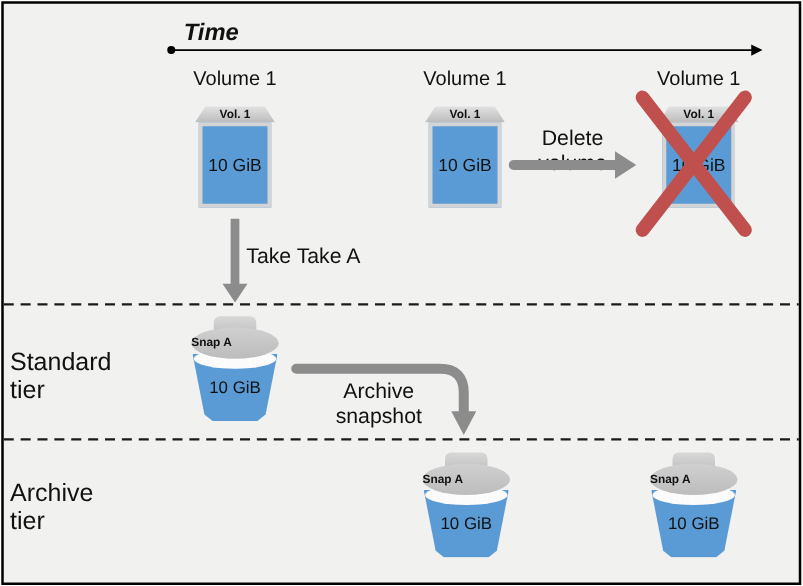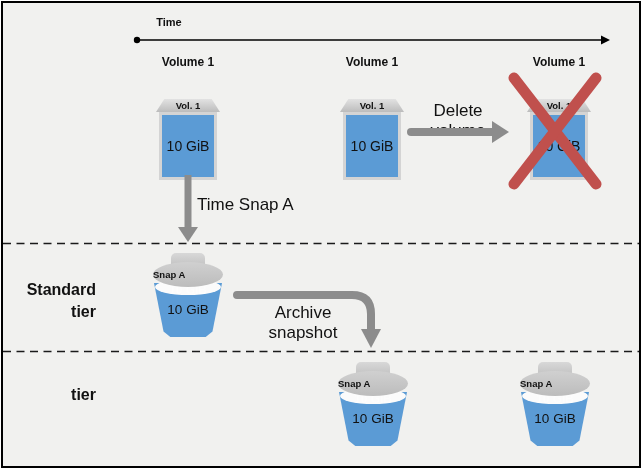--- a/index.html
+++ b/index.html
@@ -6,27 +6,27 @@
   body {
     width:642px; height:469px; position:relative; overflow:hidden;
     background:#ffffff; font-family:"Liberation Sans", sans-serif; color:#111;
   }
   .frame {
     position:absolute; left:1px; top:1px; width:636px; height:463px;
     border:2px solid #000; background:#F1F1EF; z-index:0;
   }
   .abs { position:absolute; z-index:2; }
   .label { text-align:center; color:#111; }
-  .time-label { font-size:11px; font-weight:bold; }
-  .vol-title { font-size:12px; font-weight:bold; }
+  .time-label { font-size:19px; font-weight:bold; font-style:italic; }
+  .vol-title { font-size:16px; font-weight:normal; }
   .action-label { font-size:17px; }
-  .tier-label { font-size:16px; font-weight:bold; line-height:22px; text-align:right; }
+  .tier-label { font-size:20px; font-weight:normal; line-height:22px; text-align:left; }
 
   
-  .volume { position:absolute; width:64px; z-index:2;margin-top:14px; }
+  .volume { position:absolute; width:64px; z-index:2; }
   .vol-cap {
     width:64px; height:13px;
     clip-path: polygon(13% 0, 87% 0, 100% 100%, 0 100%);
     background:linear-gradient(#E2E2E2,#BCBCBC);
     font-size:9.5px; font-weight:bold; text-align:center; line-height:13px;
   }
   .vol-body {
     margin:0 auto; width:58px; height:68px; box-sizing:border-box;
     background:#5B9BD5; border:3px solid #D4D4D4;
     display:flex; align-items:center; justify-content:center; font-size:14px;
@@ -74,29 +74,30 @@
       <span>10 GiB</span>
     </div>
 </div>
 <div class="volume" style="left:527px; top:85px;">
   <div class="vol-cap"><span>Vol. 1</span></div>
   <div class="vol-body">
       <span>10 GiB</span>
     </div>
 </div>
 
-<div class="abs action-label" style="left:197px; top:195px;">Time Snap A</div>
+<div class="abs action-label" style="left:197px; top:195px;">Take Take A</div>
 <div class="abs label action-label" style="left:412px; top:101px; width:92px;">Delete volume</div>
 <div class="abs label action-label" style="left:250px; top:271px; width:106px;margin-top:32px;">Archive snapshot</div>
 
 <div class="abs tier-label" style="left:8px; top:279px; width:88px;">
   <div>Standard</div>
   <div>tier</div>
 </div>
 <div class="abs tier-label" style="left:8px; top:384px; width:88px;">
+  <div>Archive</div>
   <div>tier</div>
 </div>
 
 <div class="bucket" style="left:153px; top:253px;">
   <div class="bucket-body">
     <div class="bucket-size">10 GiB</div>
   </div>
   <div class="bucket-rim"></div>
   <div class="bucket-ghost">10 GiB</div>
   <div class="bucket-knob"></div>

